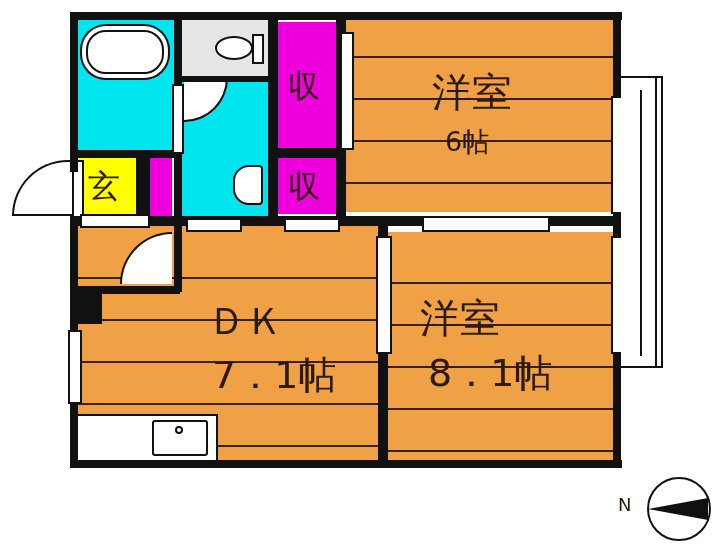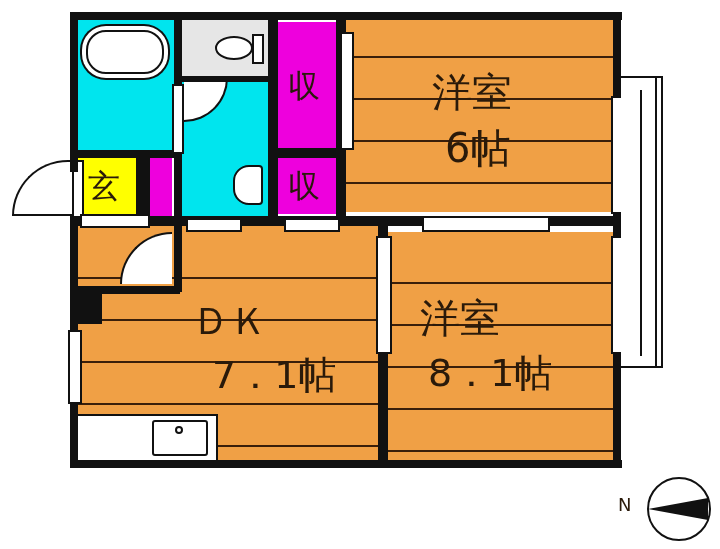--- a/index.html
+++ b/index.html
@@ -76,24 +76,24 @@
 
 <div class="abs" style="left:621px;top:76px;width:42px;height:292px;background:#fff;border:2px solid #111;border-left:none;"></div>
 <div class="abs" style="left:640px;top:90px;width:2px;height:266px;background:#111;"></div>
 <div class="abs" style="left:655px;top:76px;width:2px;height:292px;background:#111;"></div>
 
 <div class="abs" style="left:78px;top:414px;width:140px;height:46px;background:#fff;border-top:2px solid #111;border-right:2px solid #111;"></div>
 <div class="abs" style="left:152px;top:420px;width:56px;height:36px;background:#fff;border:2px solid #111;border-radius:3px;"></div>
 <div class="abs" style="left:175px;top:426px;width:8px;height:8px;border:2px solid #111;border-radius:50%;"></div>
 
 <div class="label" style="left:432px;top:72px;font-size:40px;">洋室</div>
-<div class="label" style="left:445px;top:128px;font-size:40px;">6帖</div>
+<div class="label" style="left:445px;top:128px;font-size:27px;">6帖</div>
 <div class="label" style="left:420px;top:298px;font-size:40px;">洋室</div>
 <div class="label" style="left:428px;top:354px;font-size:38px;">8．1帖</div>
-<div class="label" style="left:192px;top:302px;font-size:38px;">ＤＫ</div>
+<div class="label" style="left:208px;top:302px;font-size:38px;">ＤＫ</div>
 <div class="label" style="left:212px;top:356px;font-size:38px;">7．1帖</div>
 
 <div class="label" style="left:618px;top:496px;font-size:18px;">N</div>
 <div class="abs" style="left:646px;top:476px;width:66px;height:66px;">
   <svg width="66" height="66" viewBox="0 0 66 66">
     <circle cx="33" cy="33" r="31" fill="#fff" stroke="#111" stroke-width="2"></circle>
     <polygon points="2,33 62,22 62,44" fill="#111"></polygon>
   </svg>
 </div>
 

